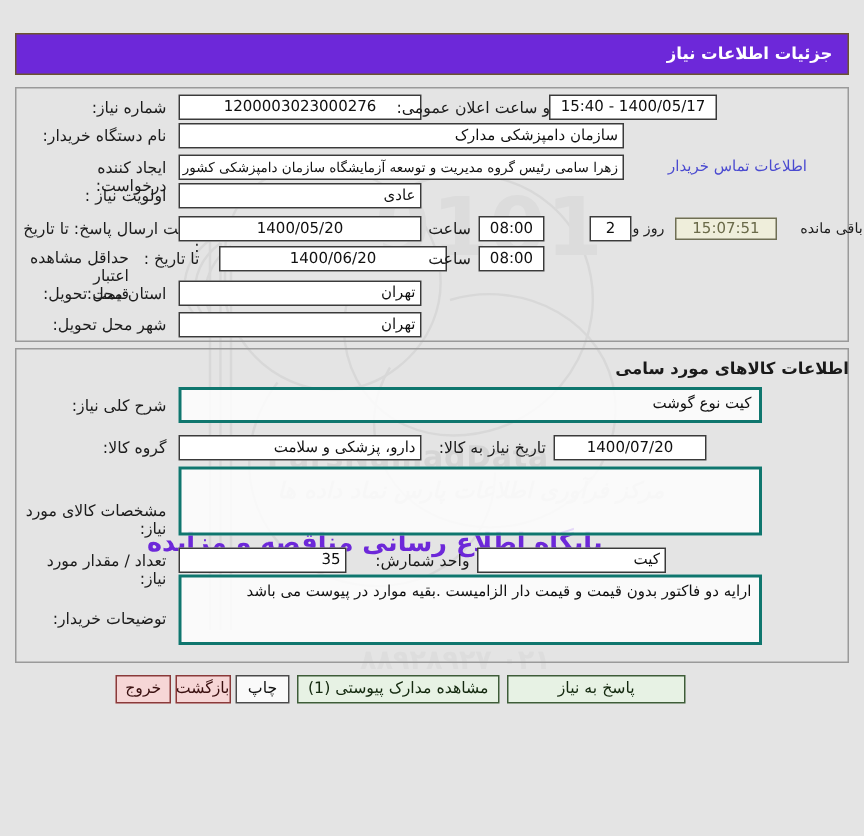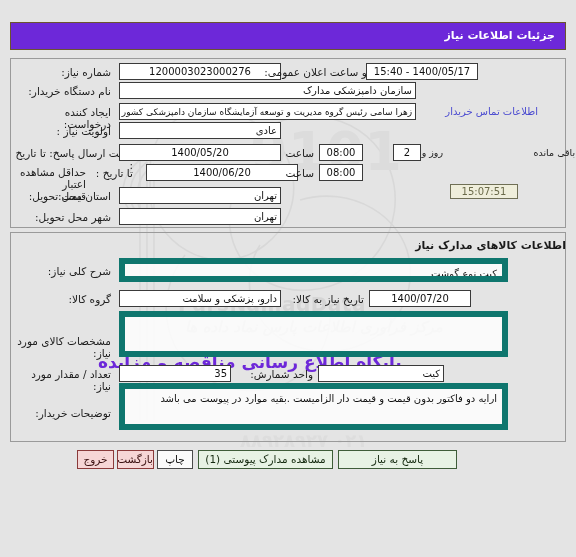--- a/index.html
+++ b/index.html
@@ -128,21 +128,21 @@
     text-align: right;
     z-index: 4;
     font-family: "DejaVu Sans", "Liberation Sans", sans-serif;
   }
   .fld.center { text-align: center; }
   .fld.num { text-align: center; direction: ltr; }
   .box {
     position: absolute;
     box-sizing: border-box;
     background: #ffffff;
-    border: 6px solid #0f766e;
+    border: 2px solid #0f766e;
     font-size: 10px;
     color: #111;
     padding: 3px 5px;
     text-align: right;
     line-height: 14px;
     z-index: 4;
     overflow: hidden;
   }
   .box.transparent { background: rgba(255,255,255,0.82); }
 
@@ -166,21 +166,20 @@
     box-sizing: border-box;
     background: #efeedb;
     border: 1px solid #6f6f55;
     color: #6b6b4a;
     font-size: 10px;
     text-align: center;
     height: 15px;
     line-height: 13px;
     z-index: 4;
     direction: ltr;
-    margin-top: 39px;
   }
 
   
   .btn {
     position: absolute;
     box-sizing: border-box;
     height: 19px;
     font-size: 10.5px;
     line-height: 17px;
     text-align: center;
@@ -261,21 +260,21 @@
   <div class="fld center" style="right:213px; top:164px; width:44px;">08:00</div>
 
   <div class="lbl" style="right:465px; top:190px; width:96px;">استان محل تحویل:</div>
   <div class="fld" style="right:295px; top:187px; width:162px;">تهران</div>
 
   <div class="lbl" style="right:465px; top:211px; width:96px;">شهر محل تحویل:</div>
   <div class="fld" style="right:295px; top:208px; width:162px;">تهران</div>
 
   <div class="panel" id="panel-goods"></div>
 
-  <div class="section-title" style="top:239px;">اطلاعات کالاهای مدارک نیاز</div>
+  <div class="section-title" style="top:239px;">اطلاعات کالاهای مورد سامی</div>
 
   <div class="lbl" style="right:465px; top:265px; width:96px;">شرح کلی نیاز:</div>
   <div class="box transparent" style="right:68px; top:258px; width:389px; height:24px;">کیت نوع گوشت</div>
 
   <div class="lbl" style="right:465px; top:293px; width:96px;">گروه کالا:</div>
   <div class="fld" style="right:295px; top:290px; width:162px;">دارو، پزشکی و سلامت</div>
   <div class="inline-lbl" style="right:212px; top:293px;">تاریخ نیاز به کالا:</div>
   <div class="fld center" style="right:105px; top:290px; width:102px;">1400/07/20</div>
 
   <div class="lbl" style="right:465px; top:335px; width:96px;">مشخصات کالای مورد نیاز:</div>

